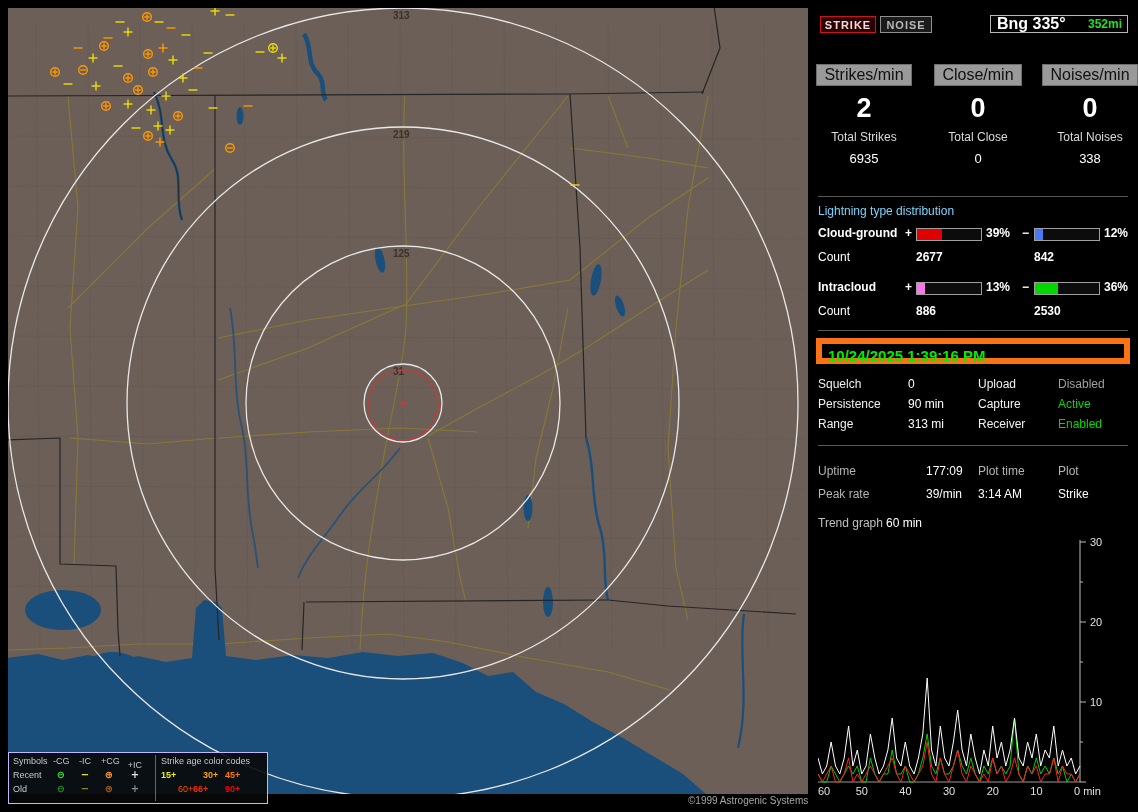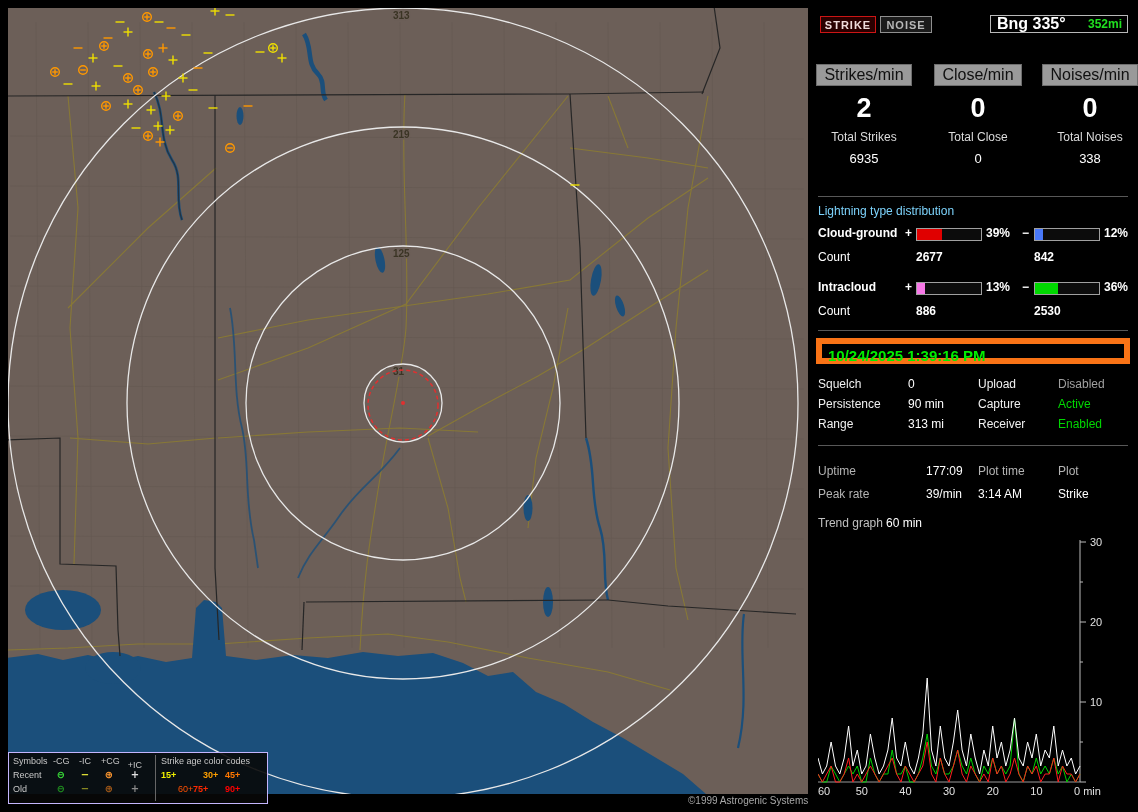--- a/index.html
+++ b/index.html
@@ -360,21 +360,21 @@
   <span style="left: 152px; top: 17px; font-weight: bold; color: rgb(240, 240, 0);">15+</span>
   <span style="left: 194px; top: 17px; font-weight: bold; color: rgb(255, 160, 0); text-align: center;">30+</span>
   <span style="left: 216px; top: 17px; font-weight: bold; color: rgb(255, 120, 0);">45+</span>
 
   <span style="left:4px;top:31px">Old</span>
   <span class="lg-sym" style="left: 44px; top: 30px; color: rgb(31, 138, 31);">⊖</span>
   <span class="lg-sym" style="left: 68px; top: 30px; color: rgb(143, 143, 34);">−</span>
   <span class="lg-sym" style="left: 92px; top: 30px; color: rgb(160, 88, 24);">⊕</span>
   <span class="lg-sym" style="left: 118px; top: 30px; color: rgb(138, 138, 138);">+</span>
   <span style="left: 152px; top: 31px; font-weight: normal; color: rgb(255, 80, 0); margin-left: 17px;">60+</span>
-  <span style="left: 184px; top: 31px; font-weight: bold; color: rgb(255, 40, 0);">75+</span>
+  <span style="left: 184px; top: 31px; font-weight: bold; color: rgb(255, 40, 0);">66+</span>
   <span style="left: 216px; top: 31px; font-weight: bold; color: rgb(255, 0, 0);">90+</span>
 </div>
 
 <div class="copyright">©1999 Astrogenic Systems</div>
 
 <div class="panel">
 
   <div class="btn btn-strike">STRIKE</div>
   <div class="btn btn-noise">NOISE</div>
   <div class="bng-box">

